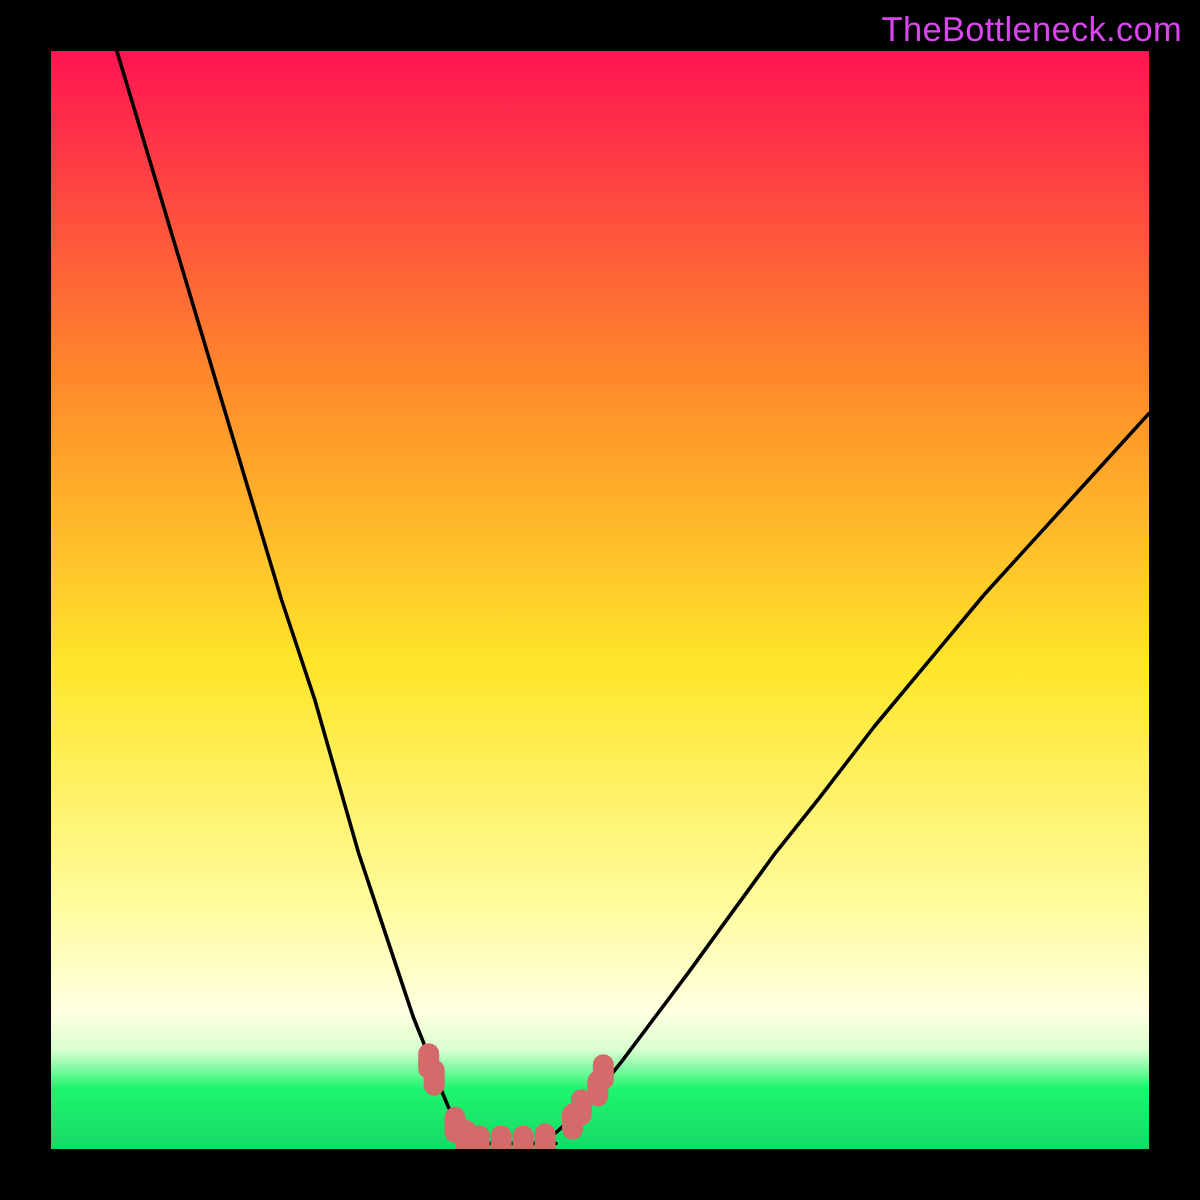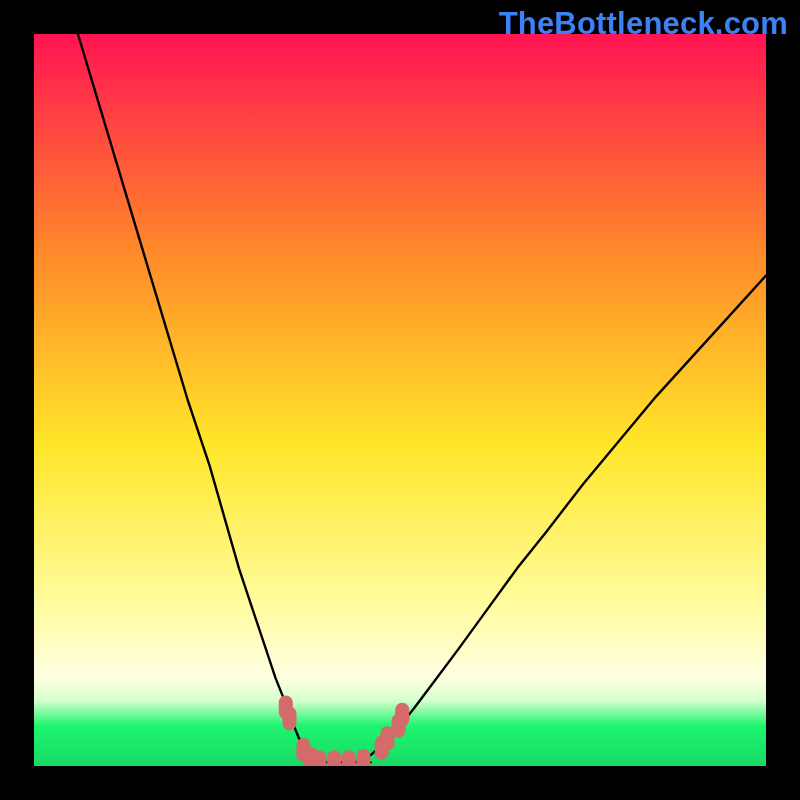--- a/index.html
+++ b/index.html
@@ -14,23 +14,23 @@
   .outer {
     width: 800px;
     height: 800px;
     background: #000;
     position: relative;
   }
   .watermark {
     position: absolute;
     top: 6px;
     right: 12px;
-    color: #3b82f6;
-    font-size: 31px;
-    font-weight: 700;
+    color: #d946ef;
+    font-size: 23px;
+    font-weight: 400;
     letter-spacing: 0.2px;
     z-index: 5;
   }
   .plot {
     position: absolute;
     left: 34px;
     top: 34px;
     width: 732px;
     height: 732px;
   }

